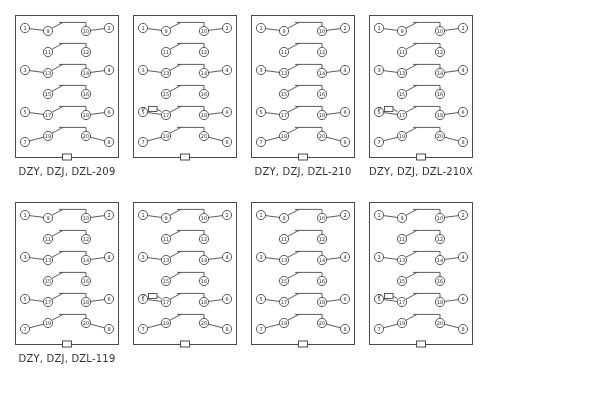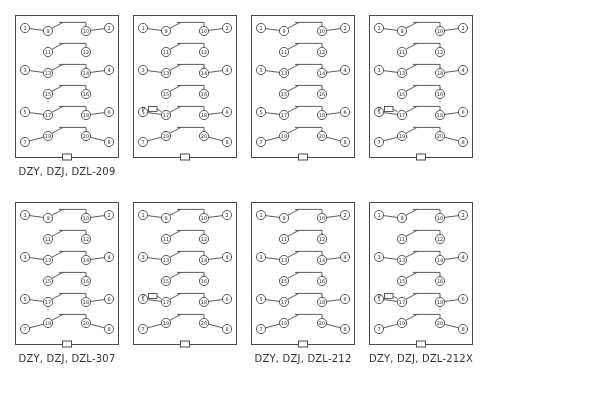--- a/index.html
+++ b/index.html
@@ -218,20 +218,21 @@
           <text x="74" y="39.9" text-anchor="middle" font-size="5" font-family="&quot;DejaVu Sans&quot;, sans-serif" fill="#2e2e2e">12</text>
           <circle cx="74" cy="59" r="4.6" fill="#fff" stroke="#4a4a4a" stroke-width="0.9"></circle>
           <text x="74" y="60.9" text-anchor="middle" font-size="5" font-family="&quot;DejaVu Sans&quot;, sans-serif" fill="#2e2e2e">14</text>
           <circle cx="74" cy="80" r="4.6" fill="#fff" stroke="#4a4a4a" stroke-width="0.9"></circle>
           <text x="74" y="81.9" text-anchor="middle" font-size="5" font-family="&quot;DejaVu Sans&quot;, sans-serif" fill="#2e2e2e">16</text>
           <circle cx="74" cy="101" r="4.6" fill="#fff" stroke="#4a4a4a" stroke-width="0.9"></circle>
           <text x="74" y="102.9" text-anchor="middle" font-size="5" font-family="&quot;DejaVu Sans&quot;, sans-serif" fill="#2e2e2e">18</text>
           <circle cx="74" cy="122" r="4.6" fill="#fff" stroke="#4a4a4a" stroke-width="0.9"></circle>
           <text x="74" y="123.9" text-anchor="middle" font-size="5" font-family="&quot;DejaVu Sans&quot;, sans-serif" fill="#2e2e2e">20</text>
         </svg>
+    <figcaption class="label">DZY, DZJ, DZL-210</figcaption>
   </figure>
 
   <figure class="panel">
     <svg class="diagram" viewBox="0 0 110 148">
           <rect x="3.5" y="1.5" width="103" height="142" fill="none" stroke="#4a4a4a" stroke-width="1"></rect>
           <rect x="50.5" y="140" width="9" height="6" fill="#fff" stroke="#4a4a4a" stroke-width="1"></rect>
           <path d="M 39.2 14.6 L 51 8.4 M 47 8.4 L 74 8.4 L 74 12.4" fill="none" stroke="#4a4a4a" stroke-width="0.9"></path>
           <path d="M 39.2 35.6 L 51 29.4 M 47 29.4 L 74 29.4 L 74 33.4" fill="none" stroke="#4a4a4a" stroke-width="0.9"></path>
           <path d="M 39.2 56.6 L 51 50.4 M 47 50.4 L 74 50.4 L 74 54.4" fill="none" stroke="#4a4a4a" stroke-width="0.9"></path>
           <path d="M 39.2 77.6 L 51 71.4 M 47 71.4 L 74 71.4 L 74 75.4" fill="none" stroke="#4a4a4a" stroke-width="0.9"></path>
@@ -282,82 +283,83 @@
           <circle cx="74" cy="80" r="4.6" fill="#fff" stroke="#4a4a4a" stroke-width="0.9"></circle>
           <text x="74" y="81.9" text-anchor="middle" font-size="5" font-family="&quot;DejaVu Sans&quot;, sans-serif" fill="#2e2e2e">16</text>
           <circle cx="74" cy="101" r="4.6" fill="#fff" stroke="#4a4a4a" stroke-width="0.9"></circle>
           <text x="74" y="102.9" text-anchor="middle" font-size="5" font-family="&quot;DejaVu Sans&quot;, sans-serif" fill="#2e2e2e">18</text>
           <circle cx="74" cy="122" r="4.6" fill="#fff" stroke="#4a4a4a" stroke-width="0.9"></circle>
           <text x="74" y="123.9" text-anchor="middle" font-size="5" font-family="&quot;DejaVu Sans&quot;, sans-serif" fill="#2e2e2e">20</text>
           <rect x="18.5" y="92.5" width="8.5" height="5" fill="none" stroke="#4a4a4a" stroke-width="0.9"></rect>
           <path d="M 27 95 L 31.5 97.8" fill="none" stroke="#4a4a4a" stroke-width="0.9"></path>
           <text x="12" y="97" font-size="5.5" font-family="&quot;DejaVu Sans&quot;, sans-serif" fill="#2e2e2e">P</text>
         </svg>
-  </figure>
-
-  <figure class="panel">
-    <svg class="diagram" viewBox="0 0 110 148">
-          <rect x="3.5" y="1.5" width="103" height="142" fill="none" stroke="#4a4a4a" stroke-width="1"></rect>
-          <rect x="50.5" y="140" width="9" height="6" fill="#fff" stroke="#4a4a4a" stroke-width="1"></rect>
-          <path d="M 39.2 14.6 L 51 8.4 M 47 8.4 L 74 8.4 L 74 12.4" fill="none" stroke="#4a4a4a" stroke-width="0.9"></path>
-          <path d="M 39.2 35.6 L 51 29.4 M 47 29.4 L 74 29.4 L 74 33.4" fill="none" stroke="#4a4a4a" stroke-width="0.9"></path>
-          <path d="M 39.2 56.6 L 51 50.4 M 47 50.4 L 74 50.4 L 74 54.4" fill="none" stroke="#4a4a4a" stroke-width="0.9"></path>
-          <path d="M 39.2 77.6 L 51 71.4 M 47 71.4 L 74 71.4 L 74 75.4" fill="none" stroke="#4a4a4a" stroke-width="0.9"></path>
-          <path d="M 39.2 98.6 L 51 92.4 M 47 92.4 L 74 92.4 L 74 96.4" fill="none" stroke="#4a4a4a" stroke-width="0.9"></path>
-          <path d="M 39.2 119.6 L 51 113.4 M 47 113.4 L 74 113.4 L 74 117.4" fill="none" stroke="#4a4a4a" stroke-width="0.9"></path>
-          <line x1="13" y1="14" x2="36" y2="17" stroke="#4a4a4a" stroke-width="0.9"></line>
-          <line x1="74" y1="17" x2="97" y2="14" stroke="#4a4a4a" stroke-width="0.9"></line>
-          <line x1="13" y1="56" x2="36" y2="59" stroke="#4a4a4a" stroke-width="0.9"></line>
-          <line x1="74" y1="59" x2="97" y2="56" stroke="#4a4a4a" stroke-width="0.9"></line>
-          <line x1="13" y1="98" x2="36" y2="101" stroke="#4a4a4a" stroke-width="0.9"></line>
-          <line x1="74" y1="101" x2="97" y2="98" stroke="#4a4a4a" stroke-width="0.9"></line>
-          <line x1="13" y1="128" x2="36" y2="122" stroke="#4a4a4a" stroke-width="0.9"></line>
-          <line x1="74" y1="122" x2="97" y2="128" stroke="#4a4a4a" stroke-width="0.9"></line>
-          <circle cx="13" cy="14" r="4.6" fill="#fff" stroke="#4a4a4a" stroke-width="0.9"></circle>
-          <text x="13" y="15.9" text-anchor="middle" font-size="5" font-family="&quot;DejaVu Sans&quot;, sans-serif" fill="#2e2e2e">1</text>
-          <circle cx="13" cy="56" r="4.6" fill="#fff" stroke="#4a4a4a" stroke-width="0.9"></circle>
-          <text x="13" y="57.9" text-anchor="middle" font-size="5" font-family="&quot;DejaVu Sans&quot;, sans-serif" fill="#2e2e2e">3</text>
-          <circle cx="13" cy="98" r="4.6" fill="#fff" stroke="#4a4a4a" stroke-width="0.9"></circle>
-          <text x="13" y="99.9" text-anchor="middle" font-size="5" font-family="&quot;DejaVu Sans&quot;, sans-serif" fill="#2e2e2e">5</text>
-          <circle cx="13" cy="128" r="4.6" fill="#fff" stroke="#4a4a4a" stroke-width="0.9"></circle>
-          <text x="13" y="129.9" text-anchor="middle" font-size="5" font-family="&quot;DejaVu Sans&quot;, sans-serif" fill="#2e2e2e">7</text>
-          <circle cx="97" cy="14" r="4.6" fill="#fff" stroke="#4a4a4a" stroke-width="0.9"></circle>
-          <text x="97" y="15.9" text-anchor="middle" font-size="5" font-family="&quot;DejaVu Sans&quot;, sans-serif" fill="#2e2e2e">2</text>
-          <circle cx="97" cy="56" r="4.6" fill="#fff" stroke="#4a4a4a" stroke-width="0.9"></circle>
-          <text x="97" y="57.9" text-anchor="middle" font-size="5" font-family="&quot;DejaVu Sans&quot;, sans-serif" fill="#2e2e2e">4</text>
-          <circle cx="97" cy="98" r="4.6" fill="#fff" stroke="#4a4a4a" stroke-width="0.9"></circle>
-          <text x="97" y="99.9" text-anchor="middle" font-size="5" font-family="&quot;DejaVu Sans&quot;, sans-serif" fill="#2e2e2e">6</text>
-          <circle cx="97" cy="128" r="4.6" fill="#fff" stroke="#4a4a4a" stroke-width="0.9"></circle>
-          <text x="97" y="129.9" text-anchor="middle" font-size="5" font-family="&quot;DejaVu Sans&quot;, sans-serif" fill="#2e2e2e">8</text>
-          <circle cx="36" cy="17" r="4.6" fill="#fff" stroke="#4a4a4a" stroke-width="0.9"></circle>
-          <text x="36" y="18.9" text-anchor="middle" font-size="5" font-family="&quot;DejaVu Sans&quot;, sans-serif" fill="#2e2e2e">9</text>
-          <circle cx="36" cy="38" r="4.6" fill="#fff" stroke="#4a4a4a" stroke-width="0.9"></circle>
-          <text x="36" y="39.9" text-anchor="middle" font-size="5" font-family="&quot;DejaVu Sans&quot;, sans-serif" fill="#2e2e2e">11</text>
-          <circle cx="36" cy="59" r="4.6" fill="#fff" stroke="#4a4a4a" stroke-width="0.9"></circle>
-          <text x="36" y="60.9" text-anchor="middle" font-size="5" font-family="&quot;DejaVu Sans&quot;, sans-serif" fill="#2e2e2e">13</text>
-          <circle cx="36" cy="80" r="4.6" fill="#fff" stroke="#4a4a4a" stroke-width="0.9"></circle>
-          <text x="36" y="81.9" text-anchor="middle" font-size="5" font-family="&quot;DejaVu Sans&quot;, sans-serif" fill="#2e2e2e">15</text>
-          <circle cx="36" cy="101" r="4.6" fill="#fff" stroke="#4a4a4a" stroke-width="0.9"></circle>
-          <text x="36" y="102.9" text-anchor="middle" font-size="5" font-family="&quot;DejaVu Sans&quot;, sans-serif" fill="#2e2e2e">17</text>
-          <circle cx="36" cy="122" r="4.6" fill="#fff" stroke="#4a4a4a" stroke-width="0.9"></circle>
-          <text x="36" y="123.9" text-anchor="middle" font-size="5" font-family="&quot;DejaVu Sans&quot;, sans-serif" fill="#2e2e2e">19</text>
-          <circle cx="74" cy="17" r="4.6" fill="#fff" stroke="#4a4a4a" stroke-width="0.9"></circle>
-          <text x="74" y="18.9" text-anchor="middle" font-size="5" font-family="&quot;DejaVu Sans&quot;, sans-serif" fill="#2e2e2e">10</text>
-          <circle cx="74" cy="38" r="4.6" fill="#fff" stroke="#4a4a4a" stroke-width="0.9"></circle>
-          <text x="74" y="39.9" text-anchor="middle" font-size="5" font-family="&quot;DejaVu Sans&quot;, sans-serif" fill="#2e2e2e">12</text>
-          <circle cx="74" cy="59" r="4.6" fill="#fff" stroke="#4a4a4a" stroke-width="0.9"></circle>
-          <text x="74" y="60.9" text-anchor="middle" font-size="5" font-family="&quot;DejaVu Sans&quot;, sans-serif" fill="#2e2e2e">14</text>
-          <circle cx="74" cy="80" r="4.6" fill="#fff" stroke="#4a4a4a" stroke-width="0.9"></circle>
-          <text x="74" y="81.9" text-anchor="middle" font-size="5" font-family="&quot;DejaVu Sans&quot;, sans-serif" fill="#2e2e2e">16</text>
-          <circle cx="74" cy="101" r="4.6" fill="#fff" stroke="#4a4a4a" stroke-width="0.9"></circle>
-          <text x="74" y="102.9" text-anchor="middle" font-size="5" font-family="&quot;DejaVu Sans&quot;, sans-serif" fill="#2e2e2e">18</text>
-          <circle cx="74" cy="122" r="4.6" fill="#fff" stroke="#4a4a4a" stroke-width="0.9"></circle>
-          <text x="74" y="123.9" text-anchor="middle" font-size="5" font-family="&quot;DejaVu Sans&quot;, sans-serif" fill="#2e2e2e">20</text>
-        </svg>
-    <figcaption class="label">DZY, DZJ, DZL-307</figcaption>
+    <figcaption class="label">DZY, DZJ, DZL-210X</figcaption>
+  </figure>
+
+  <figure class="panel">
+    <svg class="diagram" viewBox="0 0 110 148">
+          <rect x="3.5" y="1.5" width="103" height="142" fill="none" stroke="#4a4a4a" stroke-width="1"></rect>
+          <rect x="50.5" y="140" width="9" height="6" fill="#fff" stroke="#4a4a4a" stroke-width="1"></rect>
+          <path d="M 39.2 14.6 L 51 8.4 M 47 8.4 L 74 8.4 L 74 12.4" fill="none" stroke="#4a4a4a" stroke-width="0.9"></path>
+          <path d="M 39.2 35.6 L 51 29.4 M 47 29.4 L 74 29.4 L 74 33.4" fill="none" stroke="#4a4a4a" stroke-width="0.9"></path>
+          <path d="M 39.2 56.6 L 51 50.4 M 47 50.4 L 74 50.4 L 74 54.4" fill="none" stroke="#4a4a4a" stroke-width="0.9"></path>
+          <path d="M 39.2 77.6 L 51 71.4 M 47 71.4 L 74 71.4 L 74 75.4" fill="none" stroke="#4a4a4a" stroke-width="0.9"></path>
+          <path d="M 39.2 98.6 L 51 92.4 M 47 92.4 L 74 92.4 L 74 96.4" fill="none" stroke="#4a4a4a" stroke-width="0.9"></path>
+          <path d="M 39.2 119.6 L 51 113.4 M 47 113.4 L 74 113.4 L 74 117.4" fill="none" stroke="#4a4a4a" stroke-width="0.9"></path>
+          <line x1="13" y1="14" x2="36" y2="17" stroke="#4a4a4a" stroke-width="0.9"></line>
+          <line x1="74" y1="17" x2="97" y2="14" stroke="#4a4a4a" stroke-width="0.9"></line>
+          <line x1="13" y1="56" x2="36" y2="59" stroke="#4a4a4a" stroke-width="0.9"></line>
+          <line x1="74" y1="59" x2="97" y2="56" stroke="#4a4a4a" stroke-width="0.9"></line>
+          <line x1="13" y1="98" x2="36" y2="101" stroke="#4a4a4a" stroke-width="0.9"></line>
+          <line x1="74" y1="101" x2="97" y2="98" stroke="#4a4a4a" stroke-width="0.9"></line>
+          <line x1="13" y1="128" x2="36" y2="122" stroke="#4a4a4a" stroke-width="0.9"></line>
+          <line x1="74" y1="122" x2="97" y2="128" stroke="#4a4a4a" stroke-width="0.9"></line>
+          <circle cx="13" cy="14" r="4.6" fill="#fff" stroke="#4a4a4a" stroke-width="0.9"></circle>
+          <text x="13" y="15.9" text-anchor="middle" font-size="5" font-family="&quot;DejaVu Sans&quot;, sans-serif" fill="#2e2e2e">1</text>
+          <circle cx="13" cy="56" r="4.6" fill="#fff" stroke="#4a4a4a" stroke-width="0.9"></circle>
+          <text x="13" y="57.9" text-anchor="middle" font-size="5" font-family="&quot;DejaVu Sans&quot;, sans-serif" fill="#2e2e2e">3</text>
+          <circle cx="13" cy="98" r="4.6" fill="#fff" stroke="#4a4a4a" stroke-width="0.9"></circle>
+          <text x="13" y="99.9" text-anchor="middle" font-size="5" font-family="&quot;DejaVu Sans&quot;, sans-serif" fill="#2e2e2e">5</text>
+          <circle cx="13" cy="128" r="4.6" fill="#fff" stroke="#4a4a4a" stroke-width="0.9"></circle>
+          <text x="13" y="129.9" text-anchor="middle" font-size="5" font-family="&quot;DejaVu Sans&quot;, sans-serif" fill="#2e2e2e">7</text>
+          <circle cx="97" cy="14" r="4.6" fill="#fff" stroke="#4a4a4a" stroke-width="0.9"></circle>
+          <text x="97" y="15.9" text-anchor="middle" font-size="5" font-family="&quot;DejaVu Sans&quot;, sans-serif" fill="#2e2e2e">2</text>
+          <circle cx="97" cy="56" r="4.6" fill="#fff" stroke="#4a4a4a" stroke-width="0.9"></circle>
+          <text x="97" y="57.9" text-anchor="middle" font-size="5" font-family="&quot;DejaVu Sans&quot;, sans-serif" fill="#2e2e2e">4</text>
+          <circle cx="97" cy="98" r="4.6" fill="#fff" stroke="#4a4a4a" stroke-width="0.9"></circle>
+          <text x="97" y="99.9" text-anchor="middle" font-size="5" font-family="&quot;DejaVu Sans&quot;, sans-serif" fill="#2e2e2e">6</text>
+          <circle cx="97" cy="128" r="4.6" fill="#fff" stroke="#4a4a4a" stroke-width="0.9"></circle>
+          <text x="97" y="129.9" text-anchor="middle" font-size="5" font-family="&quot;DejaVu Sans&quot;, sans-serif" fill="#2e2e2e">8</text>
+          <circle cx="36" cy="17" r="4.6" fill="#fff" stroke="#4a4a4a" stroke-width="0.9"></circle>
+          <text x="36" y="18.9" text-anchor="middle" font-size="5" font-family="&quot;DejaVu Sans&quot;, sans-serif" fill="#2e2e2e">9</text>
+          <circle cx="36" cy="38" r="4.6" fill="#fff" stroke="#4a4a4a" stroke-width="0.9"></circle>
+          <text x="36" y="39.9" text-anchor="middle" font-size="5" font-family="&quot;DejaVu Sans&quot;, sans-serif" fill="#2e2e2e">11</text>
+          <circle cx="36" cy="59" r="4.6" fill="#fff" stroke="#4a4a4a" stroke-width="0.9"></circle>
+          <text x="36" y="60.9" text-anchor="middle" font-size="5" font-family="&quot;DejaVu Sans&quot;, sans-serif" fill="#2e2e2e">13</text>
+          <circle cx="36" cy="80" r="4.6" fill="#fff" stroke="#4a4a4a" stroke-width="0.9"></circle>
+          <text x="36" y="81.9" text-anchor="middle" font-size="5" font-family="&quot;DejaVu Sans&quot;, sans-serif" fill="#2e2e2e">15</text>
+          <circle cx="36" cy="101" r="4.6" fill="#fff" stroke="#4a4a4a" stroke-width="0.9"></circle>
+          <text x="36" y="102.9" text-anchor="middle" font-size="5" font-family="&quot;DejaVu Sans&quot;, sans-serif" fill="#2e2e2e">17</text>
+          <circle cx="36" cy="122" r="4.6" fill="#fff" stroke="#4a4a4a" stroke-width="0.9"></circle>
+          <text x="36" y="123.9" text-anchor="middle" font-size="5" font-family="&quot;DejaVu Sans&quot;, sans-serif" fill="#2e2e2e">19</text>
+          <circle cx="74" cy="17" r="4.6" fill="#fff" stroke="#4a4a4a" stroke-width="0.9"></circle>
+          <text x="74" y="18.9" text-anchor="middle" font-size="5" font-family="&quot;DejaVu Sans&quot;, sans-serif" fill="#2e2e2e">10</text>
+          <circle cx="74" cy="38" r="4.6" fill="#fff" stroke="#4a4a4a" stroke-width="0.9"></circle>
+          <text x="74" y="39.9" text-anchor="middle" font-size="5" font-family="&quot;DejaVu Sans&quot;, sans-serif" fill="#2e2e2e">12</text>
+          <circle cx="74" cy="59" r="4.6" fill="#fff" stroke="#4a4a4a" stroke-width="0.9"></circle>
+          <text x="74" y="60.9" text-anchor="middle" font-size="5" font-family="&quot;DejaVu Sans&quot;, sans-serif" fill="#2e2e2e">14</text>
+          <circle cx="74" cy="80" r="4.6" fill="#fff" stroke="#4a4a4a" stroke-width="0.9"></circle>
+          <text x="74" y="81.9" text-anchor="middle" font-size="5" font-family="&quot;DejaVu Sans&quot;, sans-serif" fill="#2e2e2e">16</text>
+          <circle cx="74" cy="101" r="4.6" fill="#fff" stroke="#4a4a4a" stroke-width="0.9"></circle>
+          <text x="74" y="102.9" text-anchor="middle" font-size="5" font-family="&quot;DejaVu Sans&quot;, sans-serif" fill="#2e2e2e">18</text>
+          <circle cx="74" cy="122" r="4.6" fill="#fff" stroke="#4a4a4a" stroke-width="0.9"></circle>
+          <text x="74" y="123.9" text-anchor="middle" font-size="5" font-family="&quot;DejaVu Sans&quot;, sans-serif" fill="#2e2e2e">20</text>
+        </svg>
+    <figcaption class="label">DZY, DZJ, DZL-119</figcaption>
   </figure>
 
   <figure class="panel">
     <svg class="diagram" viewBox="0 0 110 148">
           <rect x="3.5" y="1.5" width="103" height="142" fill="none" stroke="#4a4a4a" stroke-width="1"></rect>
           <rect x="50.5" y="140" width="9" height="6" fill="#fff" stroke="#4a4a4a" stroke-width="1"></rect>
           <path d="M 39.2 14.6 L 51 8.4 M 47 8.4 L 74 8.4 L 74 12.4" fill="none" stroke="#4a4a4a" stroke-width="0.9"></path>
           <path d="M 39.2 35.6 L 51 29.4 M 47 29.4 L 74 29.4 L 74 33.4" fill="none" stroke="#4a4a4a" stroke-width="0.9"></path>
           <path d="M 39.2 56.6 L 51 50.4 M 47 50.4 L 74 50.4 L 74 54.4" fill="none" stroke="#4a4a4a" stroke-width="0.9"></path>
           <path d="M 39.2 77.6 L 51 71.4 M 47 71.4 L 74 71.4 L 74 75.4" fill="none" stroke="#4a4a4a" stroke-width="0.9"></path>
@@ -469,21 +471,20 @@
           <text x="74" y="39.9" text-anchor="middle" font-size="5" font-family="&quot;DejaVu Sans&quot;, sans-serif" fill="#2e2e2e">12</text>
           <circle cx="74" cy="59" r="4.6" fill="#fff" stroke="#4a4a4a" stroke-width="0.9"></circle>
           <text x="74" y="60.9" text-anchor="middle" font-size="5" font-family="&quot;DejaVu Sans&quot;, sans-serif" fill="#2e2e2e">14</text>
           <circle cx="74" cy="80" r="4.6" fill="#fff" stroke="#4a4a4a" stroke-width="0.9"></circle>
           <text x="74" y="81.9" text-anchor="middle" font-size="5" font-family="&quot;DejaVu Sans&quot;, sans-serif" fill="#2e2e2e">16</text>
           <circle cx="74" cy="101" r="4.6" fill="#fff" stroke="#4a4a4a" stroke-width="0.9"></circle>
           <text x="74" y="102.9" text-anchor="middle" font-size="5" font-family="&quot;DejaVu Sans&quot;, sans-serif" fill="#2e2e2e">18</text>
           <circle cx="74" cy="122" r="4.6" fill="#fff" stroke="#4a4a4a" stroke-width="0.9"></circle>
           <text x="74" y="123.9" text-anchor="middle" font-size="5" font-family="&quot;DejaVu Sans&quot;, sans-serif" fill="#2e2e2e">20</text>
         </svg>
-    <figcaption class="label">DZY, DZJ, DZL-212</figcaption>
   </figure>
 
   <figure class="panel">
     <svg class="diagram" viewBox="0 0 110 148">
           <rect x="3.5" y="1.5" width="103" height="142" fill="none" stroke="#4a4a4a" stroke-width="1"></rect>
           <rect x="50.5" y="140" width="9" height="6" fill="#fff" stroke="#4a4a4a" stroke-width="1"></rect>
           <path d="M 39.2 14.6 L 51 8.4 M 47 8.4 L 74 8.4 L 74 12.4" fill="none" stroke="#4a4a4a" stroke-width="0.9"></path>
           <path d="M 39.2 35.6 L 51 29.4 M 47 29.4 L 74 29.4 L 74 33.4" fill="none" stroke="#4a4a4a" stroke-width="0.9"></path>
           <path d="M 39.2 56.6 L 51 50.4 M 47 50.4 L 74 50.4 L 74 54.4" fill="none" stroke="#4a4a4a" stroke-width="0.9"></path>
           <path d="M 39.2 77.6 L 51 71.4 M 47 71.4 L 74 71.4 L 74 75.4" fill="none" stroke="#4a4a4a" stroke-width="0.9"></path>
@@ -534,16 +535,15 @@
           <circle cx="74" cy="80" r="4.6" fill="#fff" stroke="#4a4a4a" stroke-width="0.9"></circle>
           <text x="74" y="81.9" text-anchor="middle" font-size="5" font-family="&quot;DejaVu Sans&quot;, sans-serif" fill="#2e2e2e">16</text>
           <circle cx="74" cy="101" r="4.6" fill="#fff" stroke="#4a4a4a" stroke-width="0.9"></circle>
           <text x="74" y="102.9" text-anchor="middle" font-size="5" font-family="&quot;DejaVu Sans&quot;, sans-serif" fill="#2e2e2e">18</text>
           <circle cx="74" cy="122" r="4.6" fill="#fff" stroke="#4a4a4a" stroke-width="0.9"></circle>
           <text x="74" y="123.9" text-anchor="middle" font-size="5" font-family="&quot;DejaVu Sans&quot;, sans-serif" fill="#2e2e2e">20</text>
           <rect x="18.5" y="92.5" width="8.5" height="5" fill="none" stroke="#4a4a4a" stroke-width="0.9"></rect>
           <path d="M 27 95 L 31.5 97.8" fill="none" stroke="#4a4a4a" stroke-width="0.9"></path>
           <text x="12" y="97" font-size="5.5" font-family="&quot;DejaVu Sans&quot;, sans-serif" fill="#2e2e2e">P</text>
         </svg>
-    <figcaption class="label">DZY, DZJ, DZL-212X</figcaption>
   </figure>
 </div>
 </div>
 
 </body></html>

